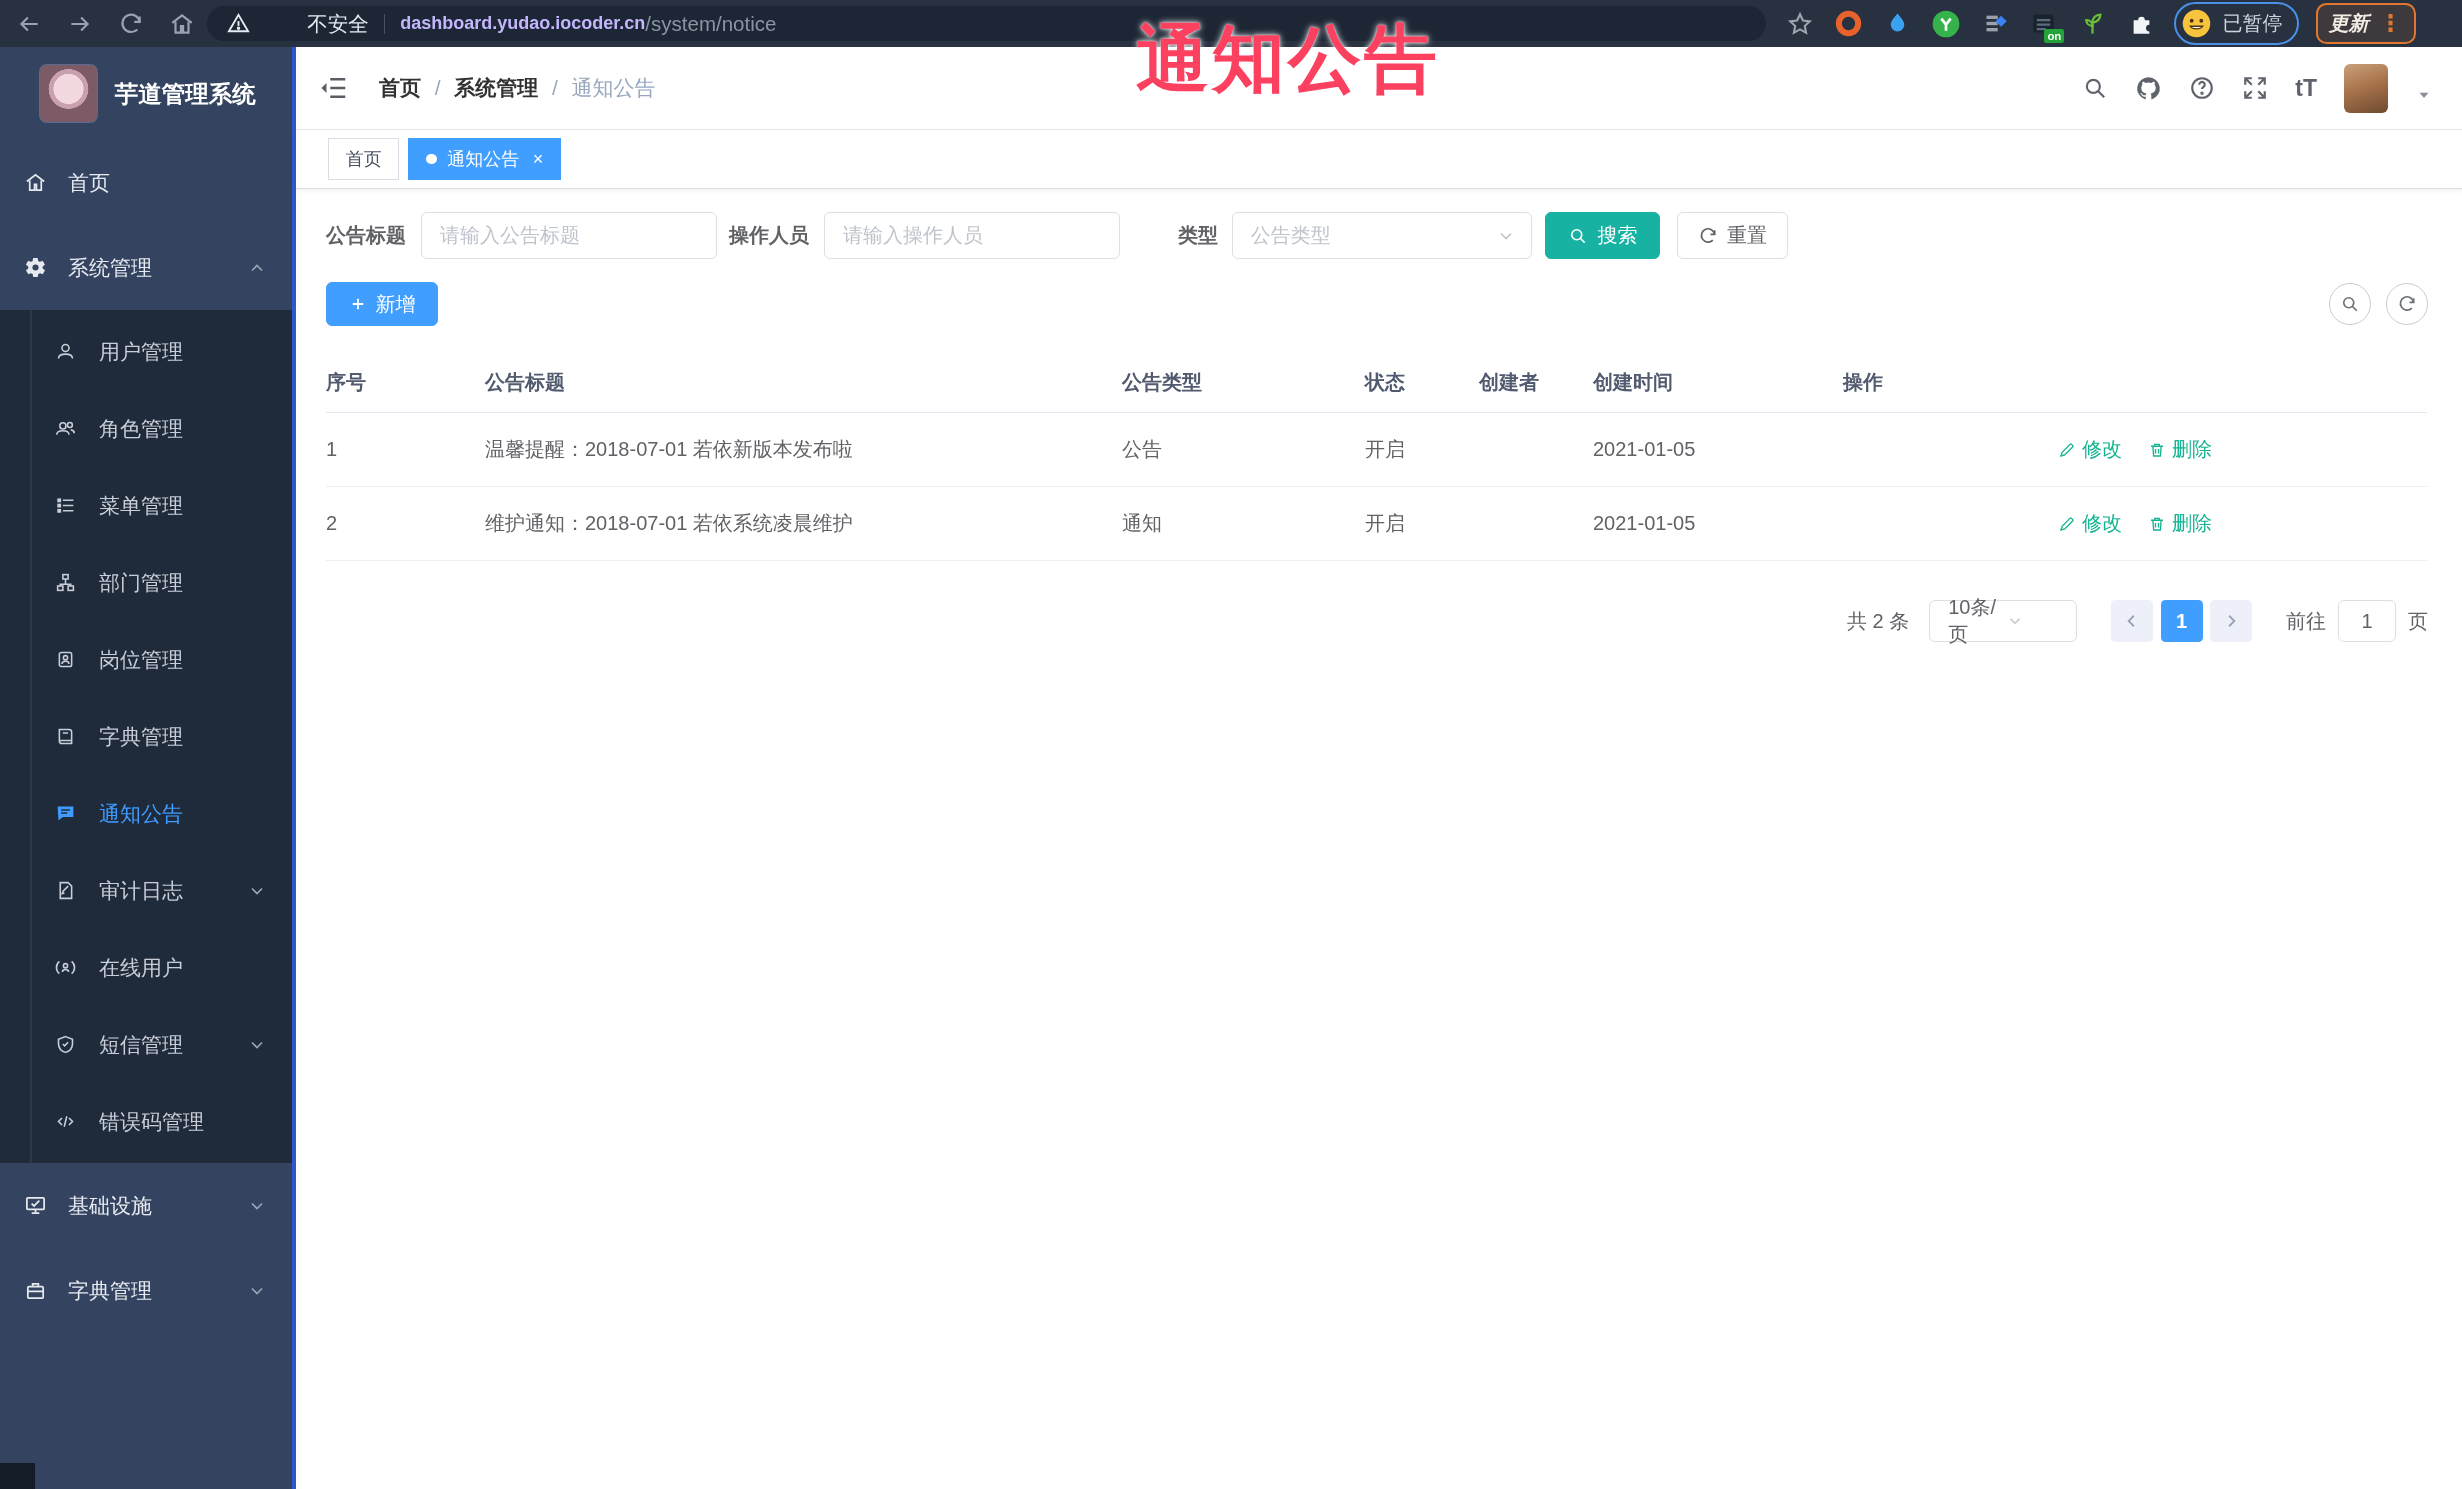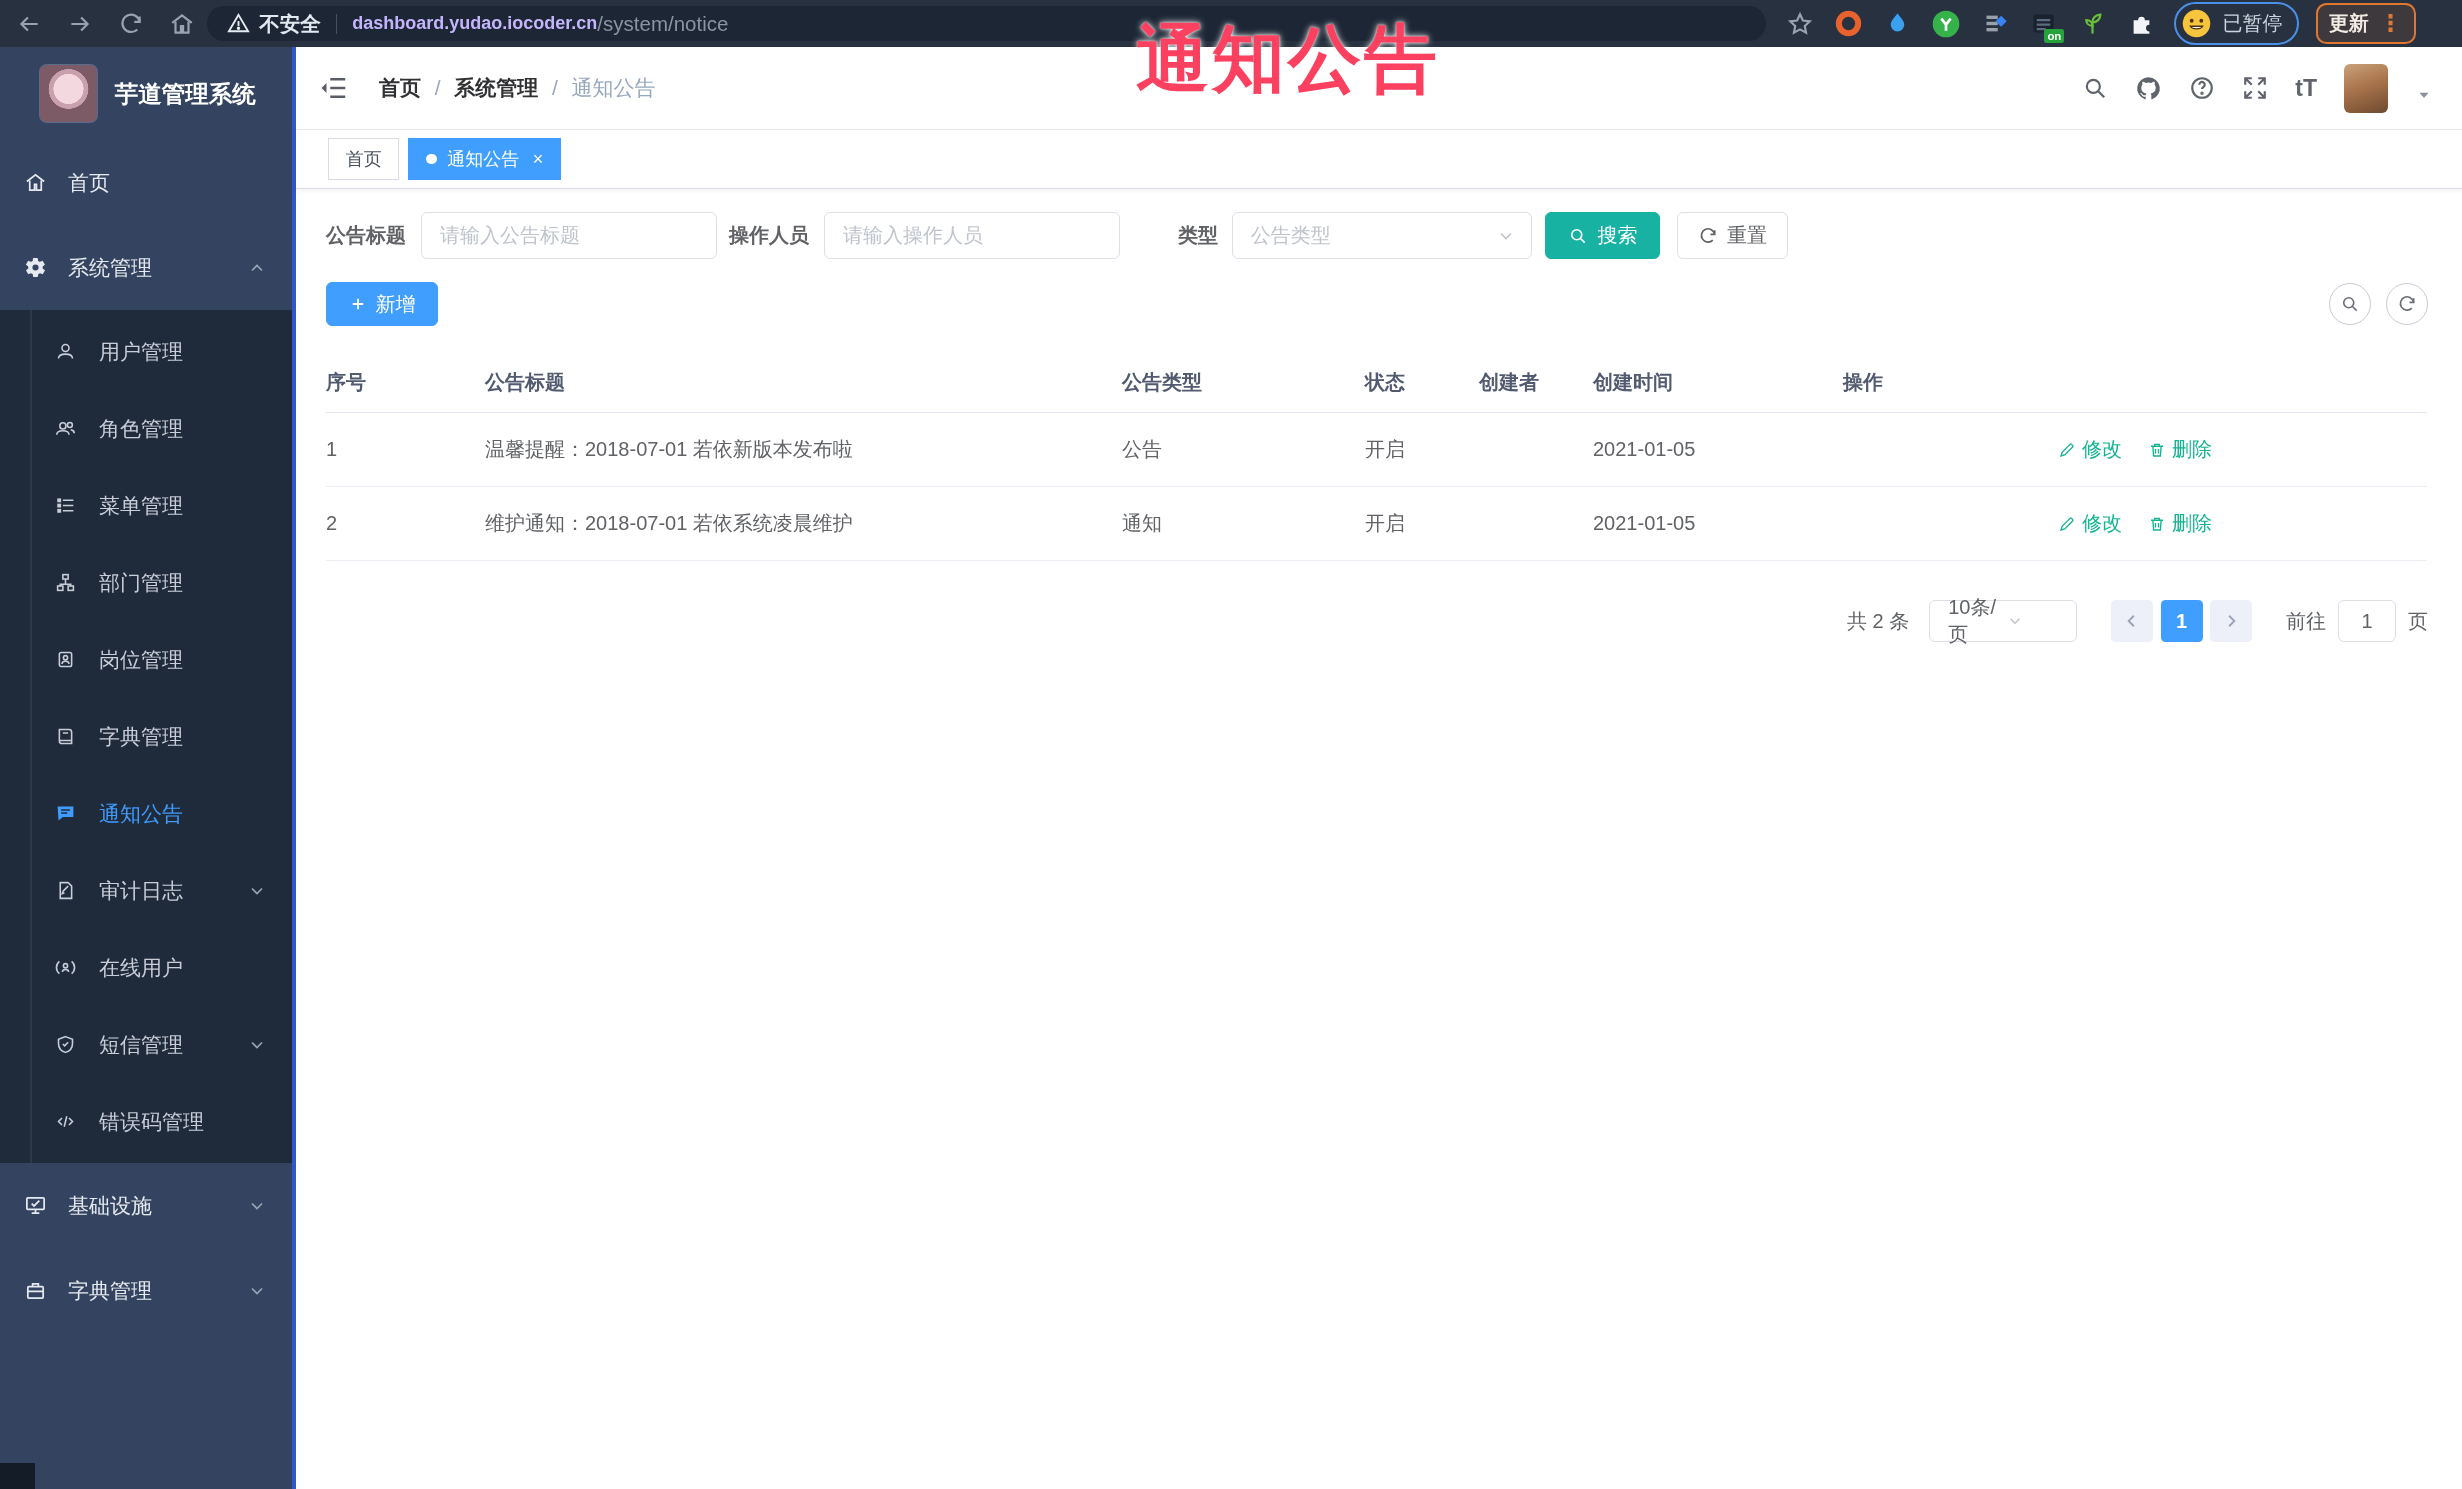--- a/index.html
+++ b/index.html
@@ -5,30 +5,30 @@
   * { box-sizing: border-box; margin: 0; padding: 0; }
   body { font-family: "Liberation Sans", "DejaVu Sans", sans-serif; }
   .screen { position: relative; width: 2462px; height: 1490px; overflow: hidden; background: #fff; }
 
   
   .browser-bar { position: absolute; left:0; top:0; width:2462px; height:47px; background:#27313f; display:flex; align-items:center; }
   .nav-icons { display:flex; align-items:center; gap:21px; padding-left:13.7px; color:#98a2b1; }
   .nav-btn { width:30px; height:30px; display:flex; align-items:center; justify-content:center; }
   .address-bar { margin-left:10.6px; width:1559px; height:35px; background:#1c2634; border-radius:17.4px; display:flex; align-items:center; padding:0 20px; color:#dfe5ec; }
   .addr-warn { color:#e6ebf2; margin-right:9px; display:flex; }
-  .addr-sec { font-size:20.5px; font-weight:700; color:#e2e8f0; }
+  .addr-sec { font-size:20.5px; font-weight:400; color:#e2e8f0;margin-left:48px; }
   .addr-div { width:1.5px; height:20px; background:#46505e; margin:0 15px; }
   .addr-host { font-size:18px; font-weight:700; color:#c4b5fd; }
   .addr-path { font-size:20.5px; color:#8b94a3; }
   .browser-right { display:flex; align-items:center; gap:16.7px; margin-left:18px; color:#9aa3b0; }
   .ext { width:32px; height:32px; display:flex; align-items:center; justify-content:center; position:relative; }
   .ext-badge { position:absolute; right:-4.6px; bottom:-3px; background:#23a33a; color:#fff; font-size:11.4px; padding:0.8px 3px; border-radius:2.3px; font-weight:700; }
   .profile-pill { display:flex; align-items:center; gap:9px; border:2.3px solid #4a8fe8; border-radius:23px; padding:3px 15px 3px 4.6px; }
   .profile-pill .plabel { font-size:20px; color:#ccd4df; }
-  .update-chip { display:flex; align-items:center; gap:10.6px; border:2.3px solid #e0762f; background:rgba(224,118,47,.12); border-radius:10.6px; padding:4.6px 10.6px; }
+  .update-chip { display:flex; align-items:center; gap:10.6px; border:2.3px solid #e0762f; background:rgba(224,118,47,.12); border-radius:10.6px; padding:4.6px 10.6px;font-style:italic; }
   .update-chip .ulabel { font-size:20px; color:#f3ece4; font-weight:600; }
   .dots { color:#e0762f; font-size:23px; font-weight:700; letter-spacing:0.8px; line-height:1; }
 
   
   .sidebar { position:absolute; left:0; top:47px; width:296px; height:1443px; background:#344460; }
   .sidebar::after { content:""; position:absolute; right:0; top:0; bottom:0; width:3.8px; background:#2f55cf; }
   .logo-row { height:93px; display:flex; align-items:center; padding-left:39px; }
   .logo-img { width:59px; height:59px; border-radius:7.6px; background:
       radial-gradient(circle at 50% 42%, #f3d9df 0 34%, #c9a0ad 35% 45%, #7c5a66 46% 100%);
       border:1.5px solid #5a6c8e; }

